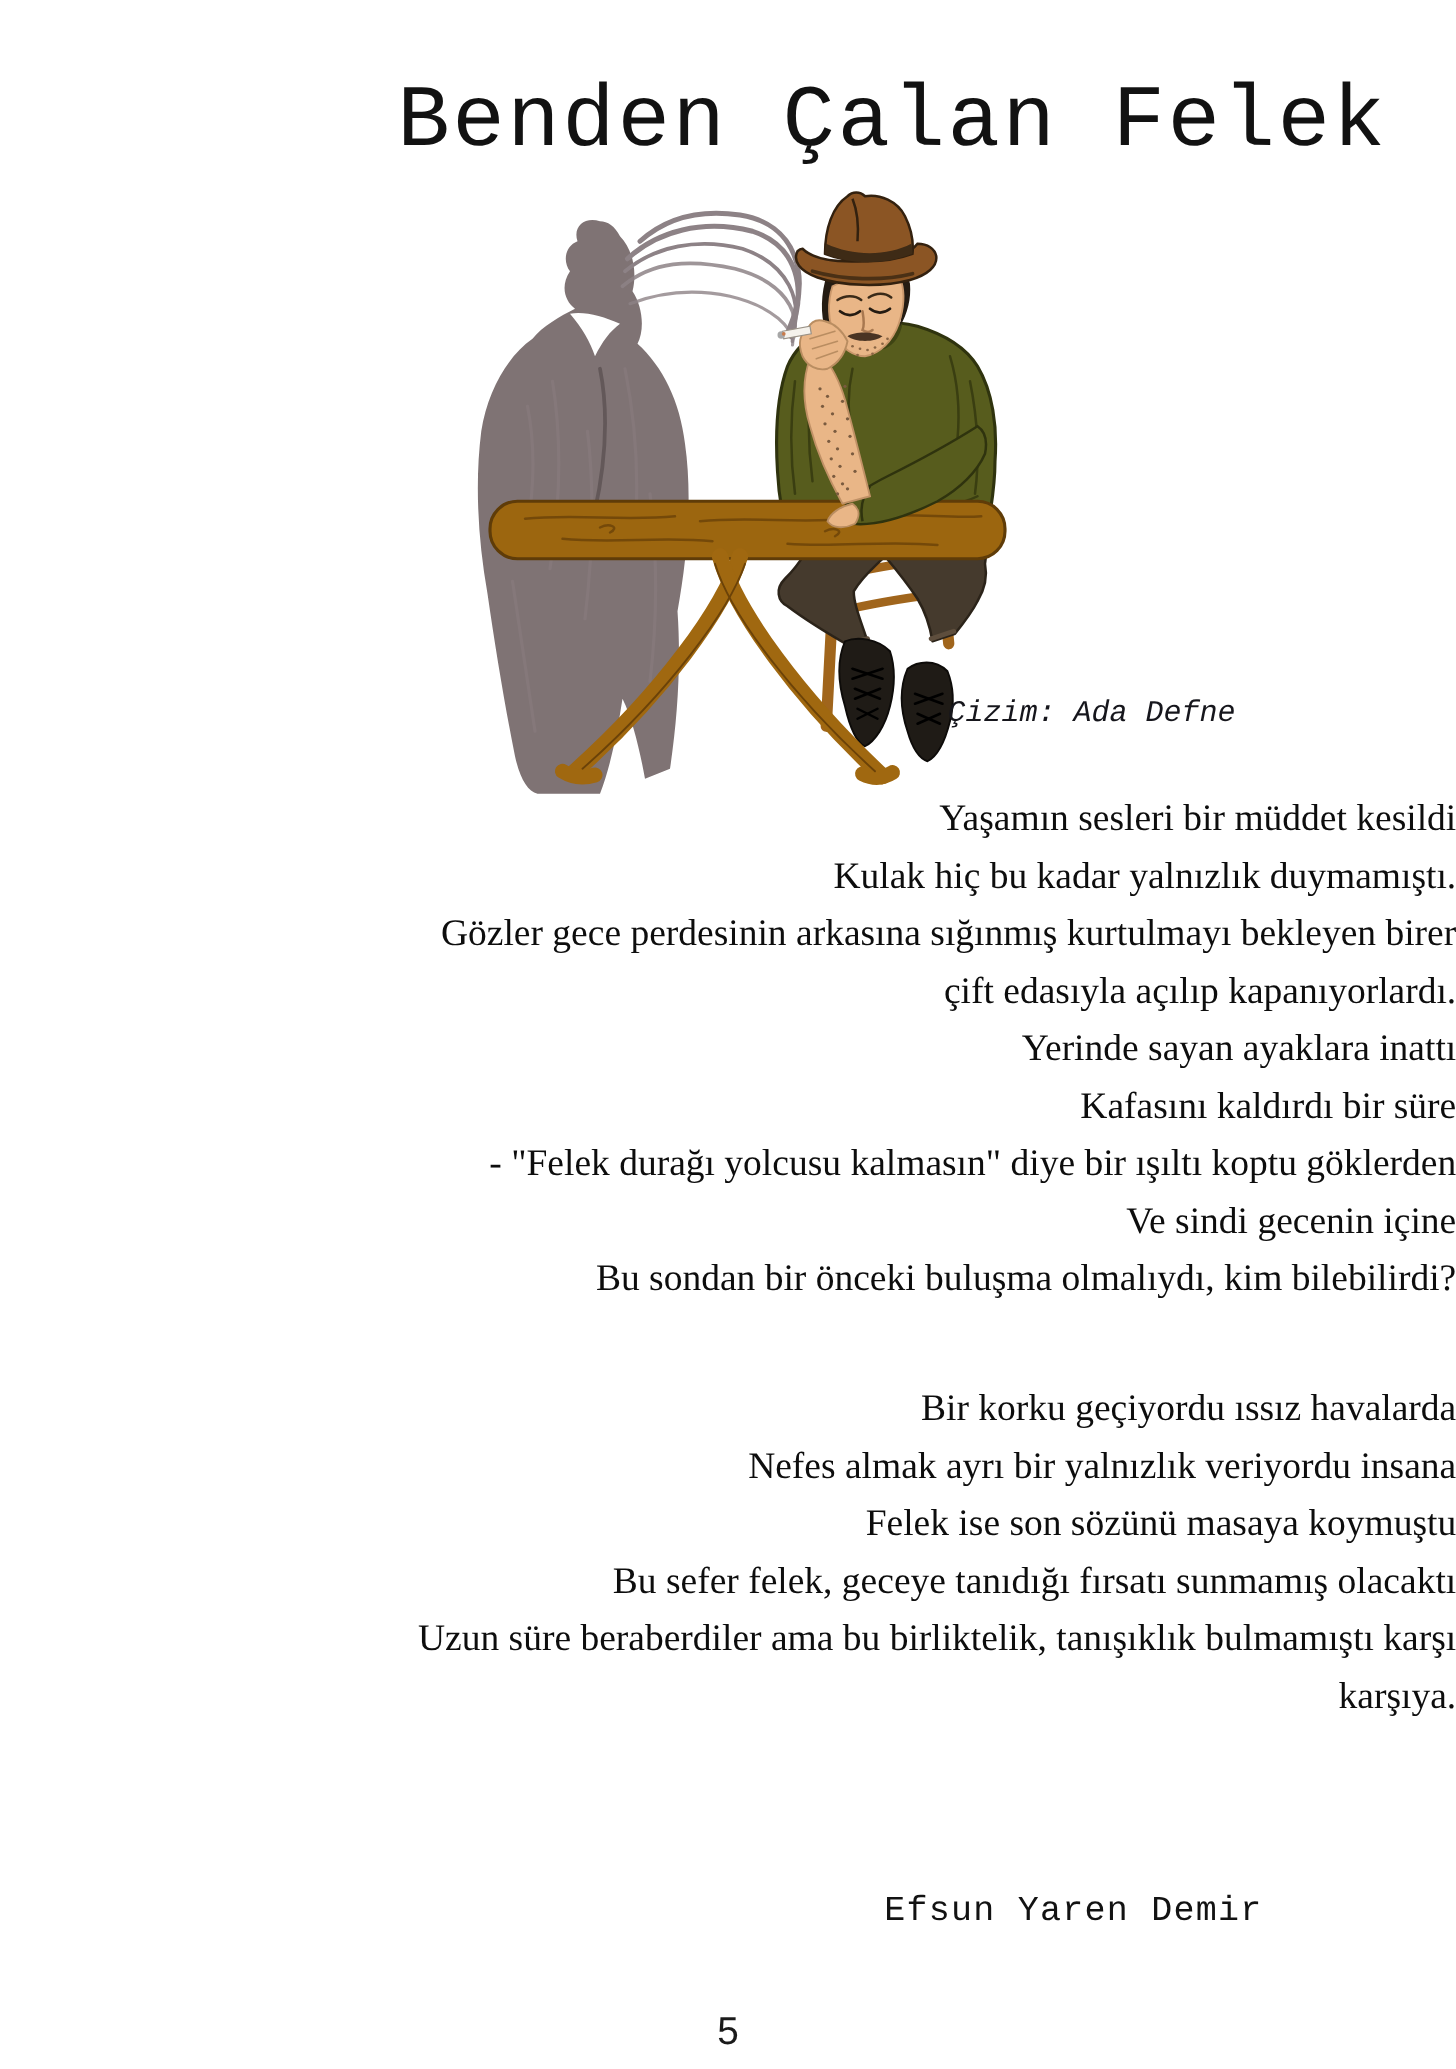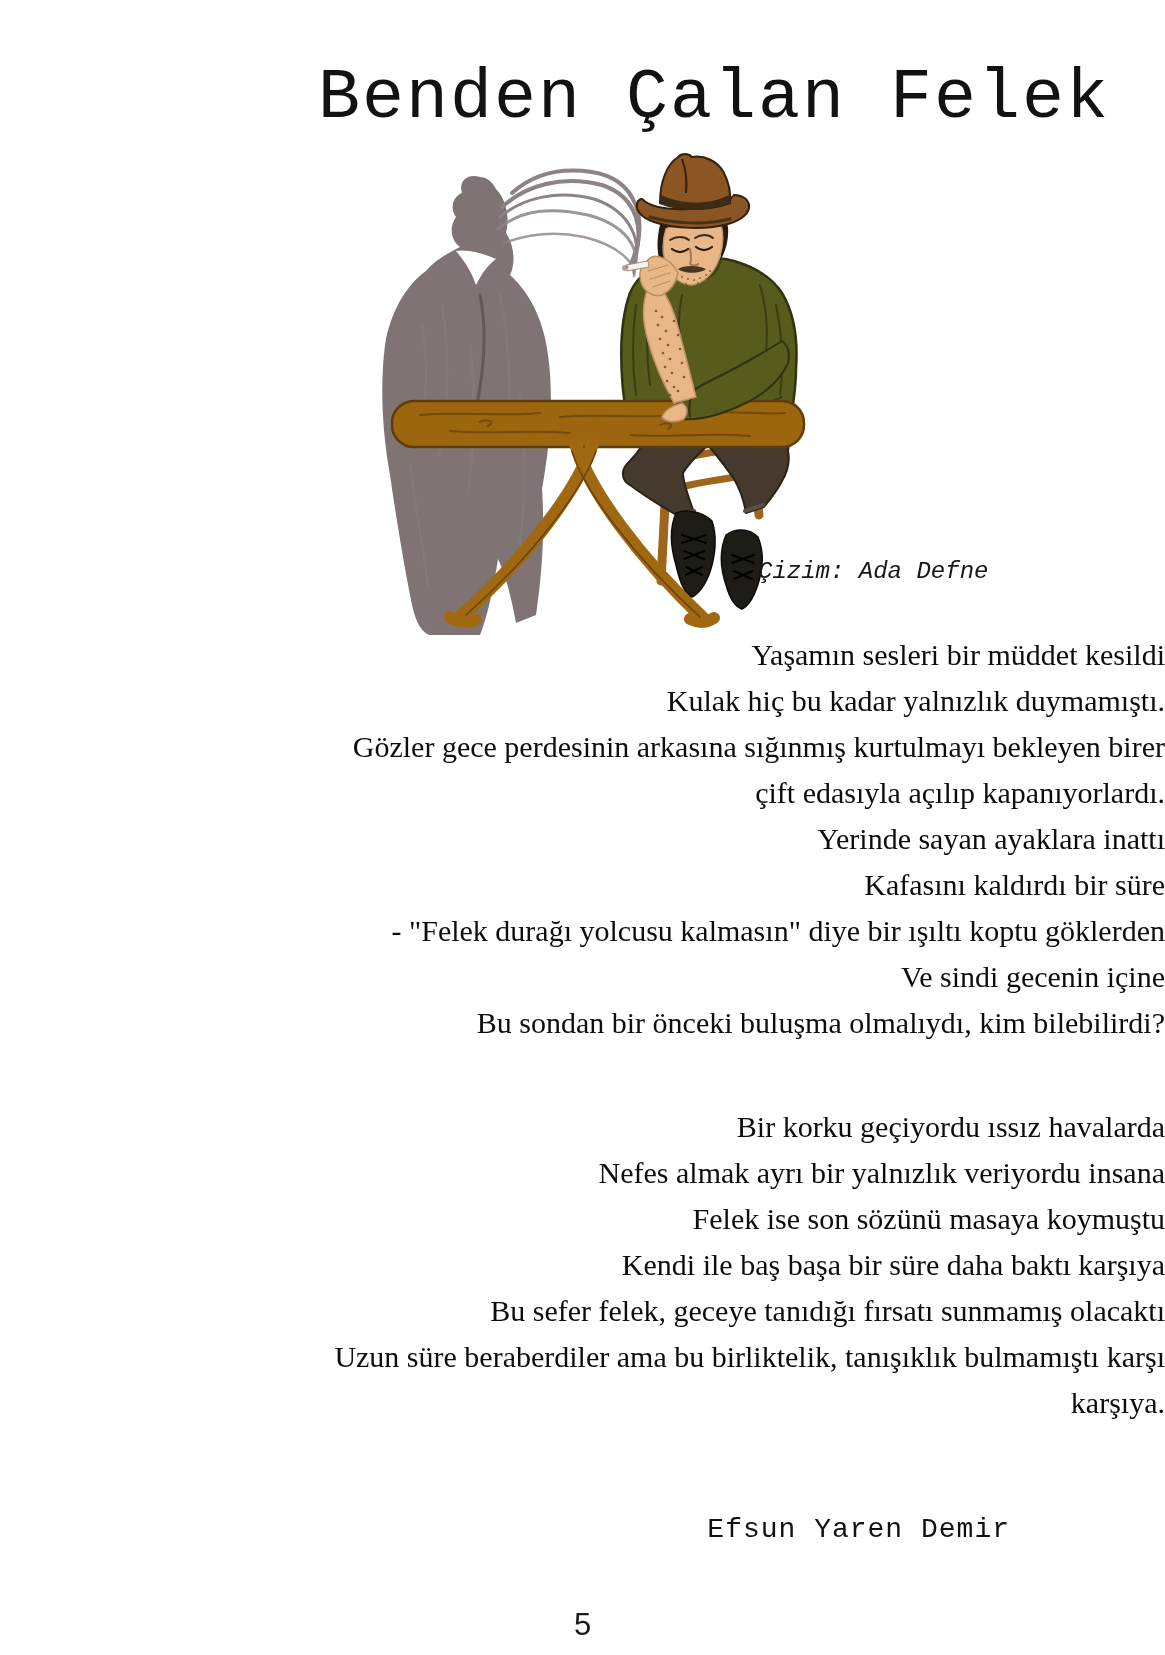--- a/index.html
+++ b/index.html
@@ -281,21 +281,20 @@
       <div class="poem-line">Yerinde sayan ayaklara inattı</div>
       <div class="poem-line">Kafasını kaldırdı bir süre</div>
       <div class="poem-line">- "Felek durağı yolcusu kalmasın" diye bir ışıltı koptu göklerden</div>
       <div class="poem-line">Ve sindi gecenin içine</div>
       <div class="poem-line">Bu sondan bir önceki buluşma olmalıydı, kim bilebilirdi?</div>
     </div>
   <div class="stanza">
       <div class="poem-line">Bir korku geçiyordu ıssız havalarda</div>
       <div class="poem-line">Nefes almak ayrı bir yalnızlık veriyordu insana</div>
       <div class="poem-line">Felek ise son sözünü masaya koymuştu</div>
-      <div class="poem-line">Kendi ile baş başa bir süre daha baktı karşıya</div>
       <div class="poem-line">Bu sefer felek, geceye tanıdığı fırsatı sunmamış olacaktı</div>
       <div class="poem-line">Uzun süre beraberdiler ama bu birliktelik, tanışıklık bulmamıştı karşı</div>
       <div class="poem-line">karşıya.</div>
     </div>
 </div>
 
 <div class="author">Efsun Yaren Demir</div>
 
 <div class="page-number">5</div>
 

